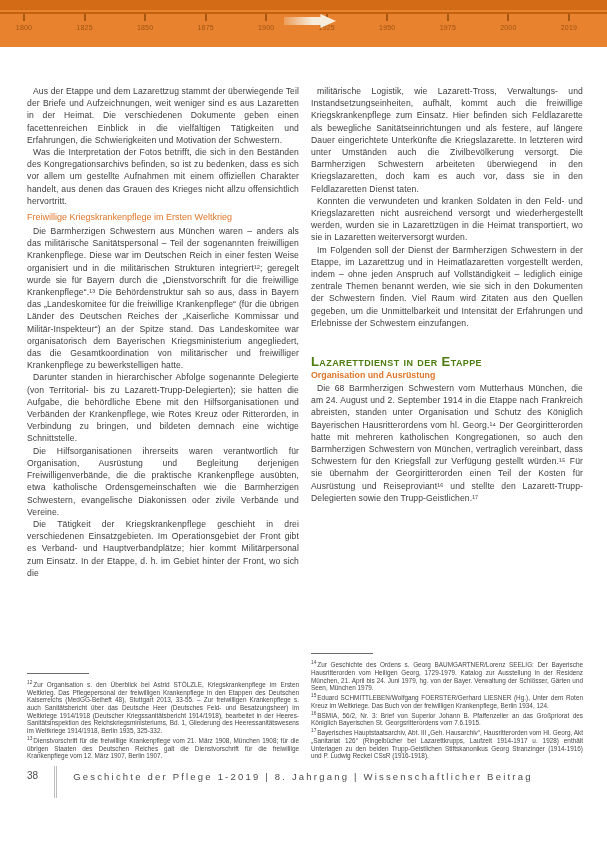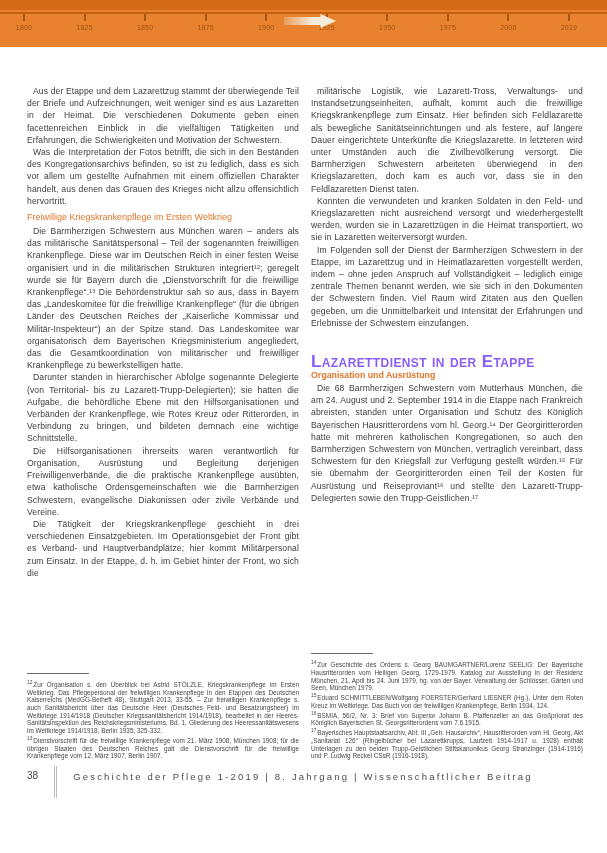--- a/index.html
+++ b/index.html
@@ -29,21 +29,21 @@
   .col { width:272px; display:flex; flex-direction:column; }
   .col p {
     font-size:8.6px; line-height:12.2px; text-align:justify; text-indent:6px;
     color:#3c3c3c; letter-spacing:0.1px;
   }
   .col p.gap { margin-top:0; }
   .section-heading {
     font-size:9px; font-weight:normal; color:#E0762A; margin:5px 0 2px 0; line-height:11px;
   }
   .chapter-heading {
-    font-variant:small-caps; font-size:17px; font-weight:bold; color:#8b5cf6;
+    font-variant:small-caps; font-size:13px; font-weight:bold; color:#4d7c0f;
     letter-spacing:0.4px; margin-top:26px; line-height:14px;
   }
   .sub-heading { font-size:8.8px; font-weight:bold; color:#E0762A; margin:1px 0 2px 0; line-height:10px; }
 
   
   .footnote-block { margin-top:auto; padding-bottom:2px; }
   .footnote-rule { width:62px; border-top:1px solid #6a6a6a; margin-bottom:5px; }
   .footnote { font-size:6.4px; line-height:7.7px; text-align:justify; color:#474747; }
   .footnote .fn-marker { font-size:4.8px; vertical-align:super; margin-right:1px; }
 
@@ -103,21 +103,21 @@
         </div>
     </div>
     <div class="timeline-marker"></div>
   </div>
 </header>
 
 <main class="content">
 
   <div class="col">
     <p>Aus der Etappe und dem Lazarettzug stammt der überwiegende Teil der Briefe und Aufzeichnungen, weit weniger sind es aus Lazaretten in der Heimat. Die verschiedenen Dokumente geben einen facettenreichen Einblick in die vielfältigen Tätigkeiten und Erfahrungen, die Schwierigkeiten und Motivation der Schwestern.</p>
-    <p>Was die Interpretation der Fotos betrifft, die sich in den Beständen des Kongregationsarchivs befinden, so ist zu lediglich, dass es sich vor allem um gestellte Aufnahmen mit einem offiziellen Charakter handelt, aus denen das Grauen des Krieges nicht allzu offensichtlich hervortritt.</p>
+    <p>Was die Interpretation der Fotos betrifft, die sich in den Beständen des Kongregationsarchivs befinden, so ist zu bedenken, dass es sich vor allem um gestellte Aufnahmen mit einem offiziellen Charakter handelt, aus denen das Grauen des Krieges nicht allzu offensichtlich hervortritt.</p>
     <h3 class="section-heading">Freiwillige Kriegskrankenpflege im Ersten Weltkrieg</h3>
     <p>Die Barmherzigen Schwestern aus München waren – anders als das militärische Sanitätspersonal – Teil der sogenannten freiwilligen Krankenpflege. Diese war im Deutschen Reich in einer festen Weise organisiert und in die militärischen Strukturen integriert¹²; geregelt wurde sie für Bayern durch die „Dienstvorschrift für die freiwillige Krankenpflege“.¹³ Die Behördenstruktur sah so aus, dass in Bayern das „Landeskomitee für die freiwillige Krankenpflege“ (für die übrigen Länder des Deutschen Reiches der „Kaiserliche Kommissar und Militär-Inspekteur“) an der Spitze stand. Das Landeskomitee war organisatorisch dem Bayerischen Kriegsministerium angegliedert, das die Gesamtkoordination von militärischer und freiwilliger Krankenpflege zu bewerkstelligen hatte.</p>
     <p class="gap">Darunter standen in hierarchischer Abfolge sogenannte Delegierte (von Territorial- bis zu Lazarett-Trupp-Delegierten); sie hatten die Aufgabe, die behördliche Ebene mit den Hilfsorganisationen und Verbänden der Krankenpflege, wie Rotes Kreuz oder Ritterorden, in Verbindung zu bringen, und bildeten demnach eine wichtige Schnittstelle.</p>
     <p class="gap">Die Hilfsorganisationen ihrerseits waren verantwortlich für Organisation, Ausrüstung und Begleitung derjenigen Freiwilligenverbände, die die praktische Krankenpflege ausübten, etwa katholische Ordensgemeinschaften wie die Barmherzigen Schwestern, evangelische Diakonissen oder zivile Verbände und Vereine.</p>
     <p class="gap">Die Tätigkeit der Kriegskrankenpflege geschieht in drei verschiedenen Einsatzgebieten. Im Operationsgebiet der Front gibt es Verband- und Hauptverbandplätze; hier kommt Militärpersonal zum Einsatz. In der Etappe, d. h. im Gebiet hinter der Front, wo sich die</p>
     <div class="footnote-block">
       <div class="footnote-rule"></div>
       <div class="footnote"><span class="fn-marker">12</span><span>Zur Organisation s. den Überblick bei Astrid STÖLZLE, Kriegskrankenpflege im Ersten Weltkrieg. Das Pflegepersonal der freiwilligen Krankenpflege in den Etappen des Deutschen Kaiserreichs (MedGG-Beiheft 48), Stuttgart 2013, 33-55. – Zur freiwilligen Krankenpflege s. auch Sanitätsbericht über das Deutsche Heer (Deutsches Feld- und Besatzungsheer) im Weltkriege 1914/1918 (Deutscher Kriegssanitätsbericht 1914/1918), bearbeitet in der Heeres-Sanitätsinspektion des Reichskriegsministeriums, Bd. 1, Gliederung des Heeressanitätswesens im Weltkriege 1914/1918, Berlin 1935, 325-332.</span></div>
       <div class="footnote"><span class="fn-marker">13</span><span>Dienstvorschrift für die freiwillige Krankenpflege vom 21. März 1908, München 1908; für die übrigen Staaten des Deutschen Reiches galt die Dienstvorschrift für die freiwillige Krankenpflege vom 12. März 1907, Berlin 1907.</span></div>
     </div>

